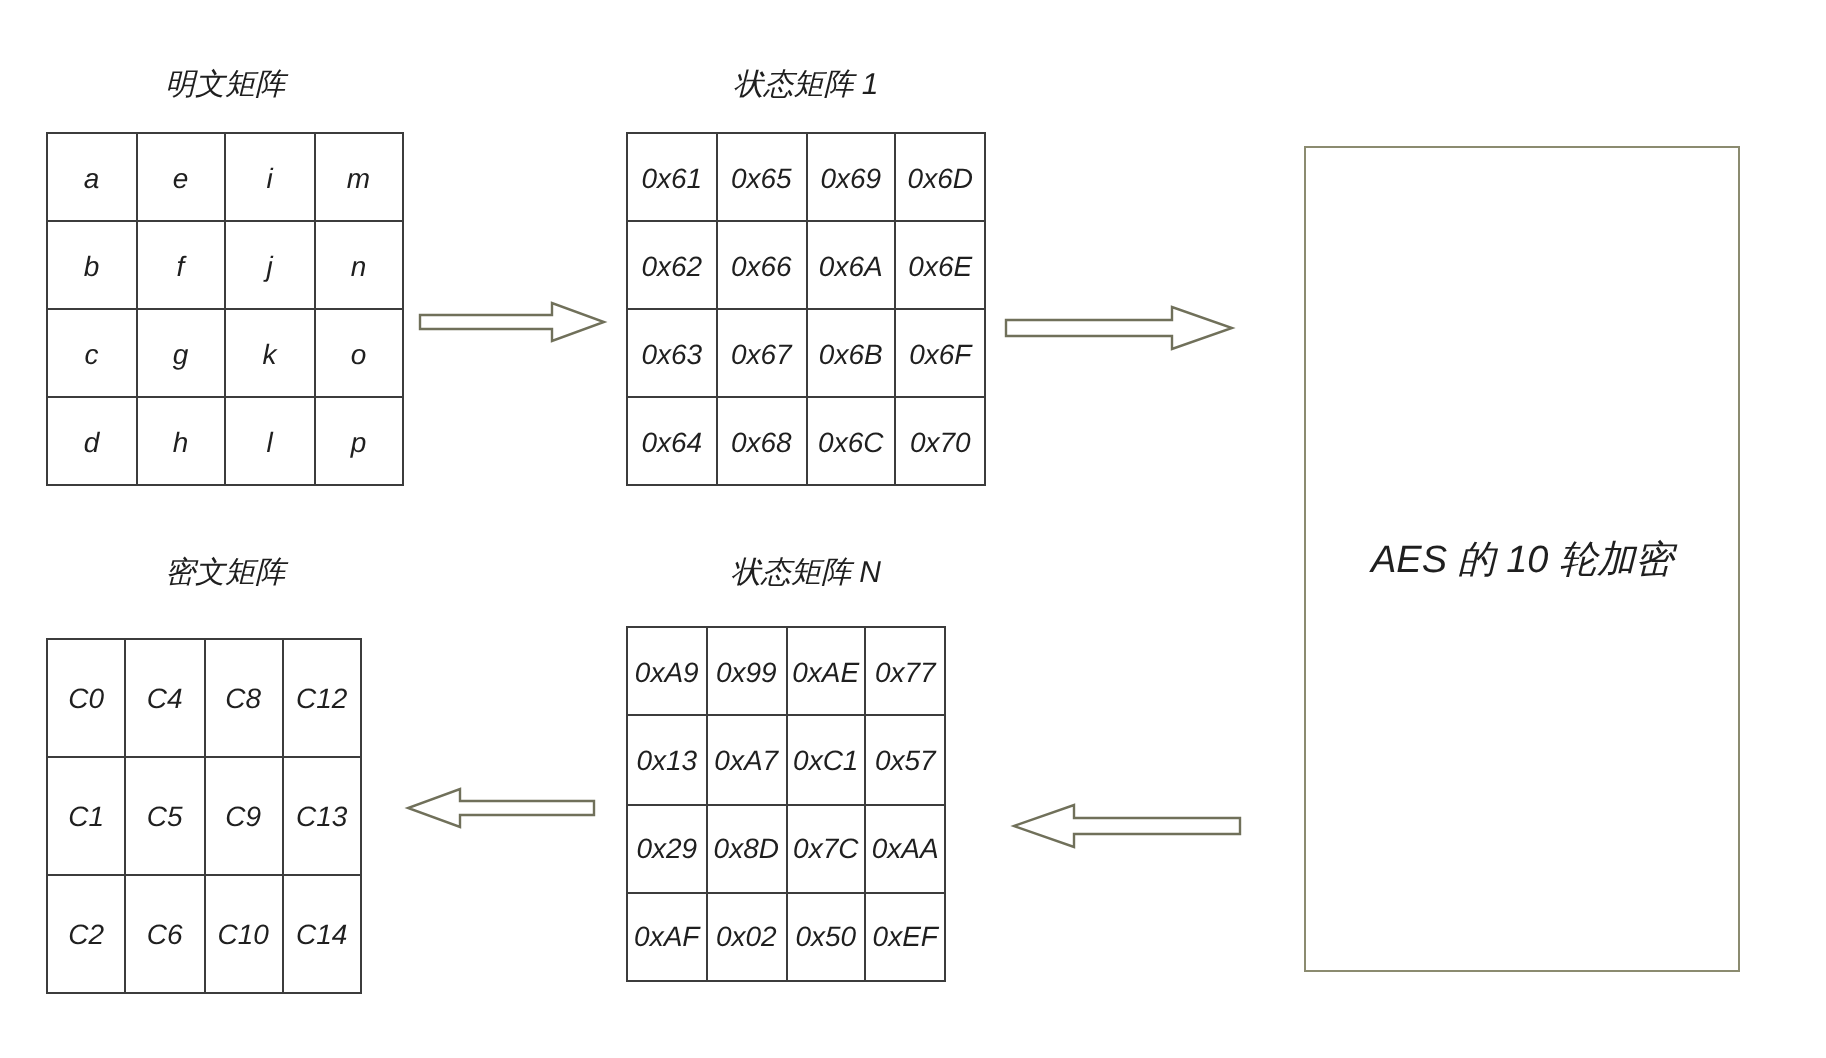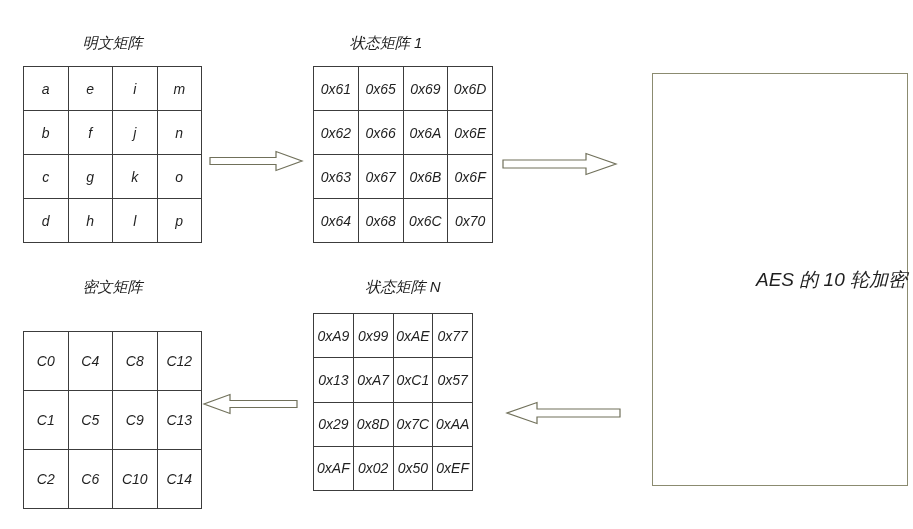--- a/index.html
+++ b/index.html
@@ -36,26 +36,26 @@
     border:1px solid var(--table-border);
     text-align:center;
     vertical-align:middle;
     font-size:14px;
     color:var(--text);
     background:var(--background);
   }
   .aes-box{
     position:absolute;
     left:652px;top:73px;
-    width:256px;height:413px;
+    width:218px;height:413px;
     border:1px solid var(--box-border);
     background:var(--background);
     display:flex;
     align-items:center;
-    justify-content:flex-end;
+    justify-content:center;
   }
   .aes-box .aes-label{
     font-size:19px;
     color:var(--text);
     white-space:nowrap;
   }
   svg.arrows{
     position:absolute;
     left:0;top:0;
     width:913px;height:529px;
@@ -66,21 +66,21 @@
     stroke:var(--arrow-stroke);
     stroke-width:1.2;
   }
 </style>
 </head>
 <body>
 
 <div class="canvas">
 
   <div class="matrix-title" style="left:23px;top:35px;width:179px">明文矩阵</div>
-  <div class="matrix-title" style="left:296px;top:35px;width:180px">状态矩阵 1</div>
+  <div class="matrix-title" style="left:313px;top:35px;width:180px">状态矩阵 1</div>
   <div class="matrix-title" style="left:313px;top:279px;width:180px">状态矩阵 N</div>
   <div class="matrix-title" style="left:23px;top:279px;width:179px">密文矩阵</div>
 
   <table class="matrix" style="left:23px;top:66px;width:179px;height:177px">
     <tbody>
         <tr>
       <td>a</td>
       <td>e</td>
       <td>i</td>
       <td>m</td>
@@ -128,21 +128,21 @@
     </tr>
     <tr>
       <td>0x64</td>
       <td>0x68</td>
       <td>0x6C</td>
       <td>0x70</td>
     </tr>
   </tbody>
     </table>
 
-  <table class="matrix" style="left:23px;top:331px;width:179px;height:178px">
+  <table class="matrix" style="left:23px;top:319px;width:158px;height:178px">
     <tbody>
         <tr>
       <td>C0</td>
       <td>C4</td>
       <td>C8</td>
       <td>C12</td>
     </tr>
     <tr>
       <td>C1</td>
       <td>C5</td>

